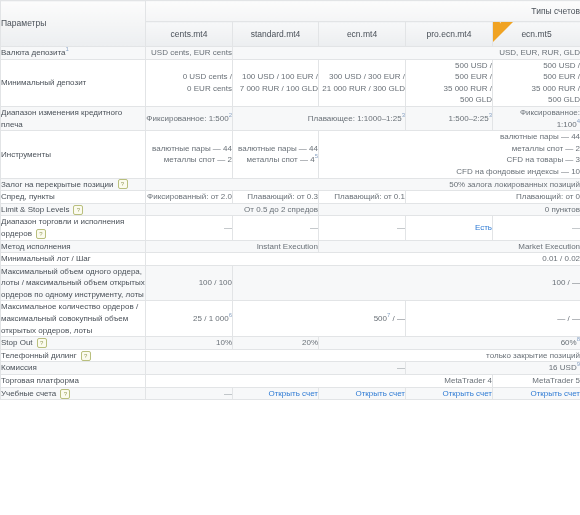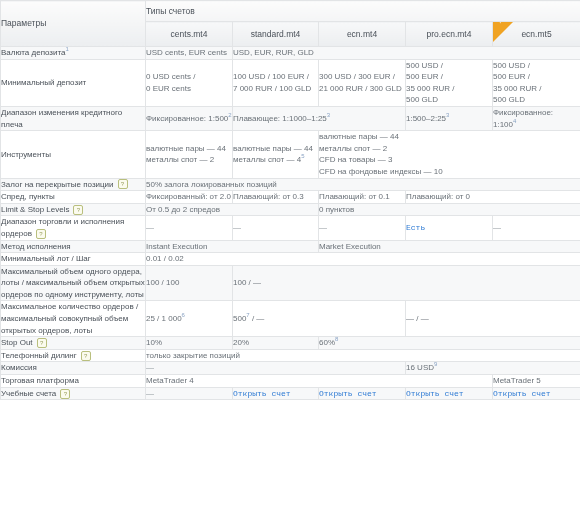--- a/index.html
+++ b/index.html
@@ -27,21 +27,21 @@
   .hdr-param{
     background:linear-gradient(to bottom,#fcfcfc 0%,#eceef0 100%);
     text-align:left;
     color:#4a5159;
     font-size:8.5px;
     height:44px;
     border-top:1px solid #e2e4e6;
   }
   .hdr-group{
     background:linear-gradient(to bottom,#fcfcfc 0%,#f4f5f6 100%);
-    text-align:left;
+    text-align:right;
     color:#4a5159;
     font-size:8.5px;
     height:20px;
     border-top:1px solid #e2e4e6;
     margin-top:22px;
   }
   .hdr-col{
     background:linear-gradient(to bottom,#f7f8f9 0%,#eceef0 100%);
     text-align:center;
     color:#4a5159;
@@ -70,29 +70,29 @@
     pointer-events:none;
   }
   
   .param{
     text-align:left;
     padding:5px 6px 5px 9px;
     color:#4a5159;
     font-size:8px;
   }
   .val{
-    text-align:left;
+    text-align:right;
     padding:5px 4px;
     color:#6a7178;
     font-size:8px;
   }
   tr.odd > td{ background:#f7f8f9; }
   tr.even > td{ background:#ffffff; }
   sup{font-size:6px;vertical-align:super;line-height:0;color:#8aa3c4;}
-  .lnk{color:#2f7bd4;text-decoration:none;cursor:pointer;font-family:Liberation Mono, monospace;}
+  .lnk{color:#2f7bd4;text-decoration:none;cursor:pointer;}
   .dash{color:#8d949a;}
   .help{
     display:inline-block;
     width:8px;height:8px;
     line-height:8px;
     border:1px solid #b9bf7e;
     border-radius:2px;
     background:#fbfbee;
     color:#9aa05f;
     font-size:6px;

